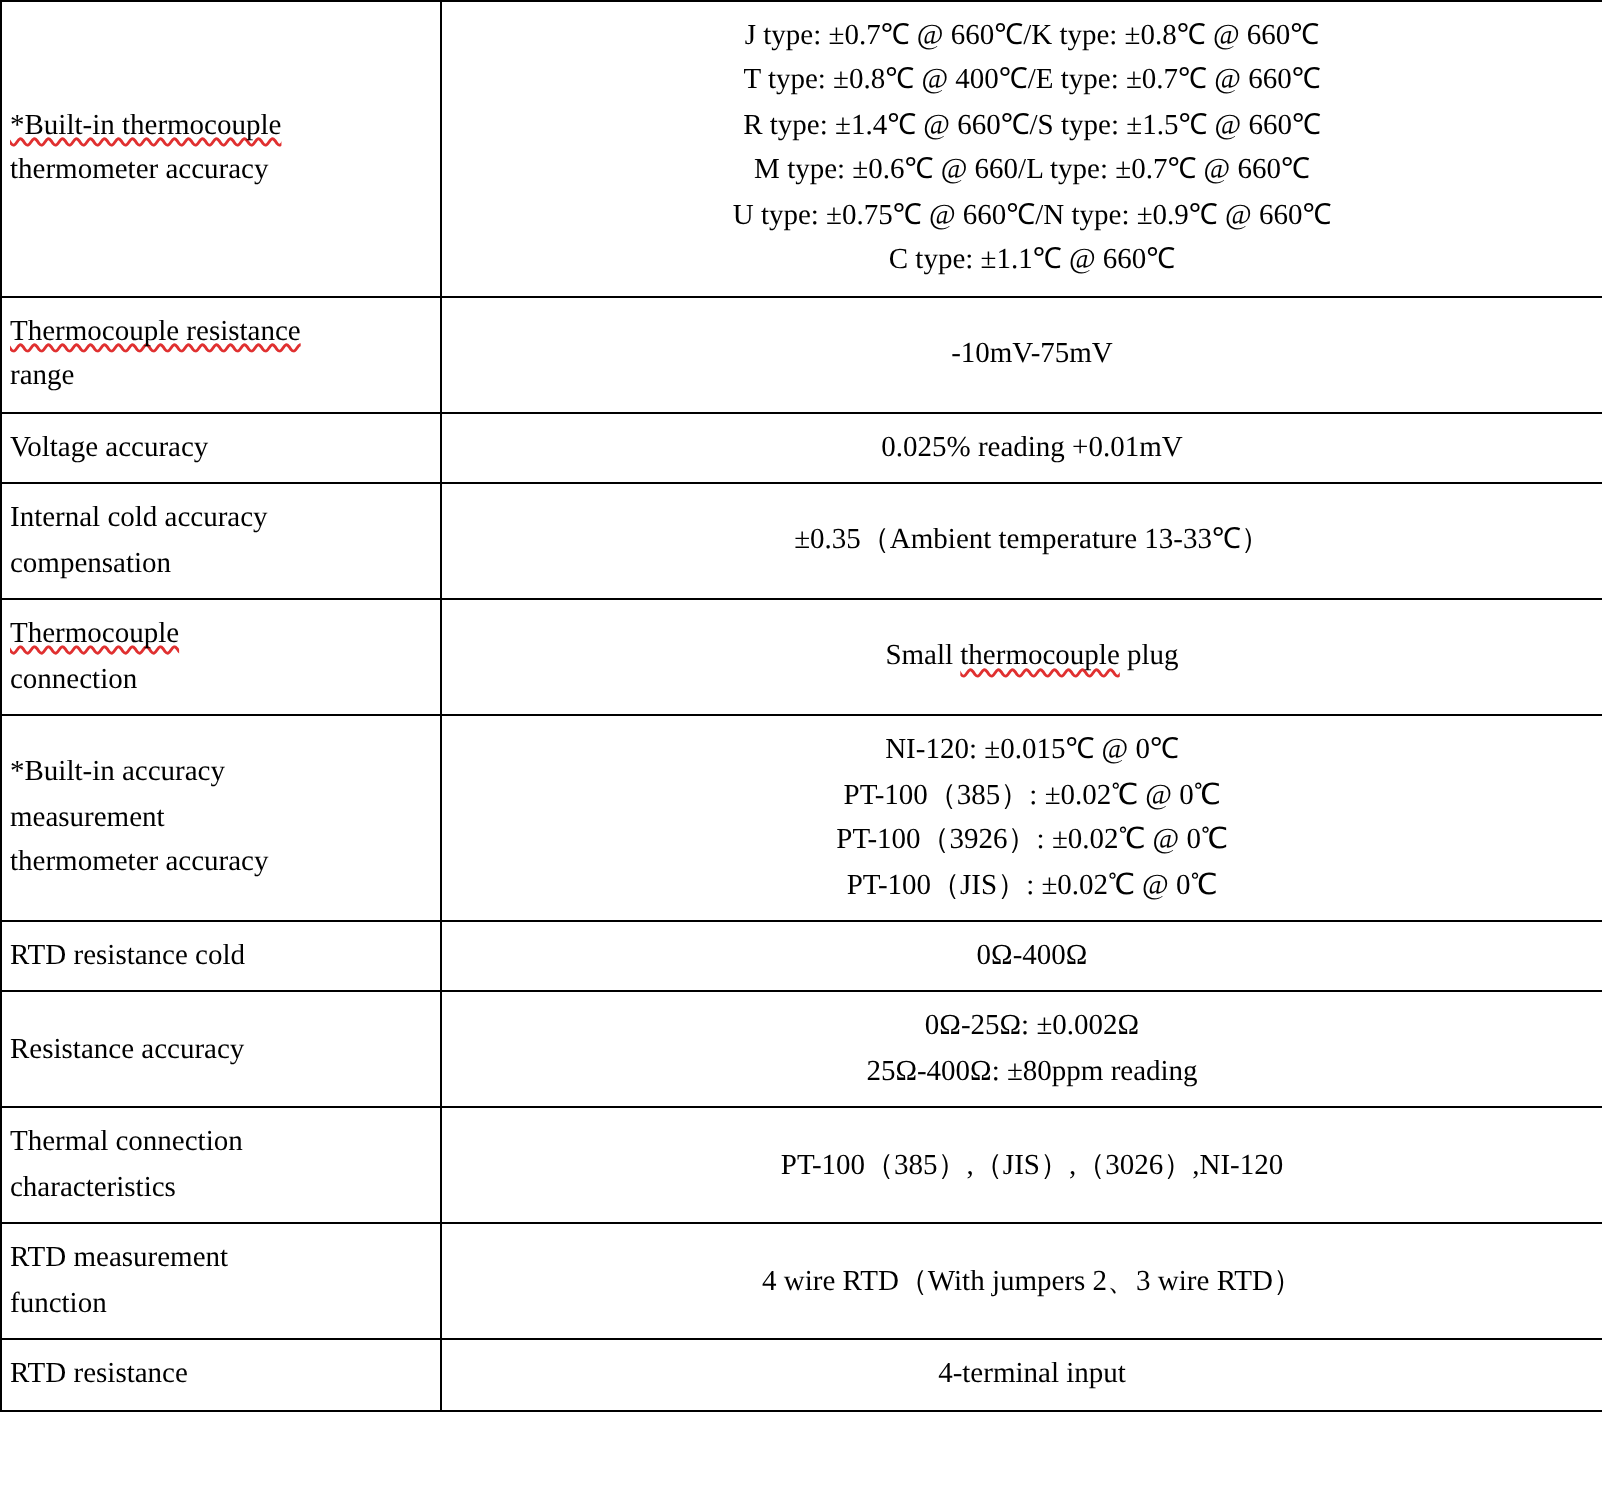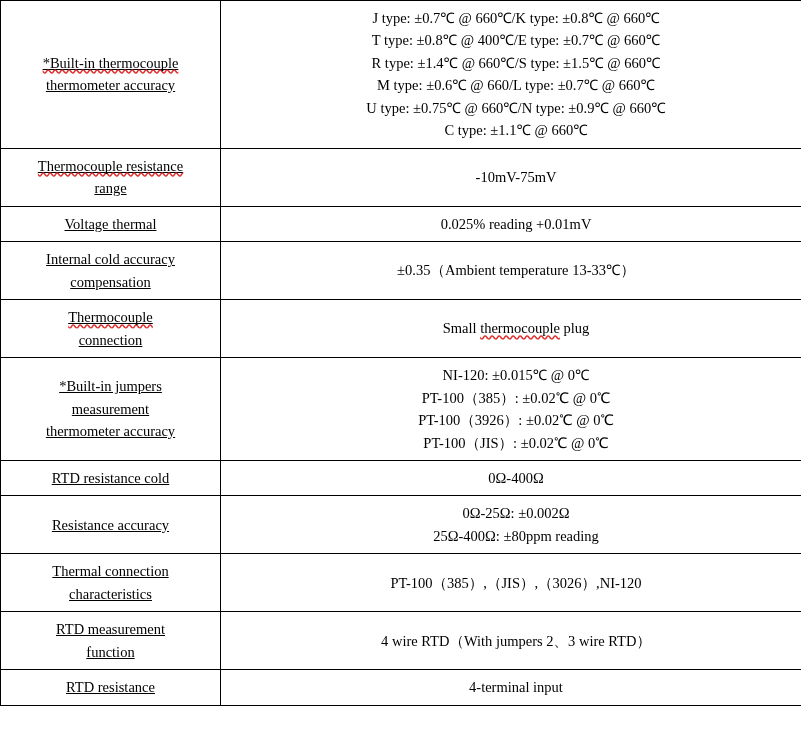--- a/index.html
+++ b/index.html
@@ -22,22 +22,20 @@
   }
   .spec-table td {
     border: 1px solid #000000;
     vertical-align: middle;
     padding: 6px 4px;
     font-size: 14.5px;
     line-height: 1.55;
   }
   .col-label {
     width: 211px;
-    text-align: center;
-    text-decoration: underline;
   }
   .col-value {
     width: 582px;
     text-align: center;
   }
   .line {
     display: block;
     white-space: nowrap;
   }
   
@@ -76,21 +74,21 @@
         <span class="line"><span class="sp">Thermocouple resistance</span></span>
         <span class="line">range</span>
       </td>
       <td class="col-value">
         <span class="line">-10mV-75mV</span>
       </td>
     </tr>
 
     <tr>
       <td class="col-label tall">
-        <span class="line">Voltage thermal</span>
+        <span class="line">Voltage accuracy</span>
       </td>
       <td class="col-value">
         <span class="line">0.025% reading +0.01mV</span>
       </td>
     </tr>
 
     <tr>
       <td class="col-label tall">
         <span class="line">Internal cold accuracy</span>
         <span class="line">compensation</span>
@@ -105,21 +103,21 @@
         <span class="line"><span class="sp">Thermocouple</span></span>
         <span class="line">connection</span>
       </td>
       <td class="col-value">
         <span class="line"><span class="sp-host">Small <span class="sp">thermocouple</span> plug</span></span>
       </td>
     </tr>
 
     <tr>
       <td class="col-label">
-        <span class="line">*Built-in jumpers</span>
+        <span class="line">*Built-in accuracy</span>
         <span class="line">measurement</span>
         <span class="line">thermometer accuracy</span>
       </td>
       <td class="col-value">
         <span class="line">NI-120:   ±0.015℃ @ 0℃</span>
         <span class="line">PT-100（385）:   ±0.02℃ @ 0℃</span>
         <span class="line">PT-100（3926）:   ±0.02℃ @ 0℃</span>
         <span class="line">PT-100（JIS）:   ±0.02℃ @ 0℃</span>
       </td>
     </tr>

